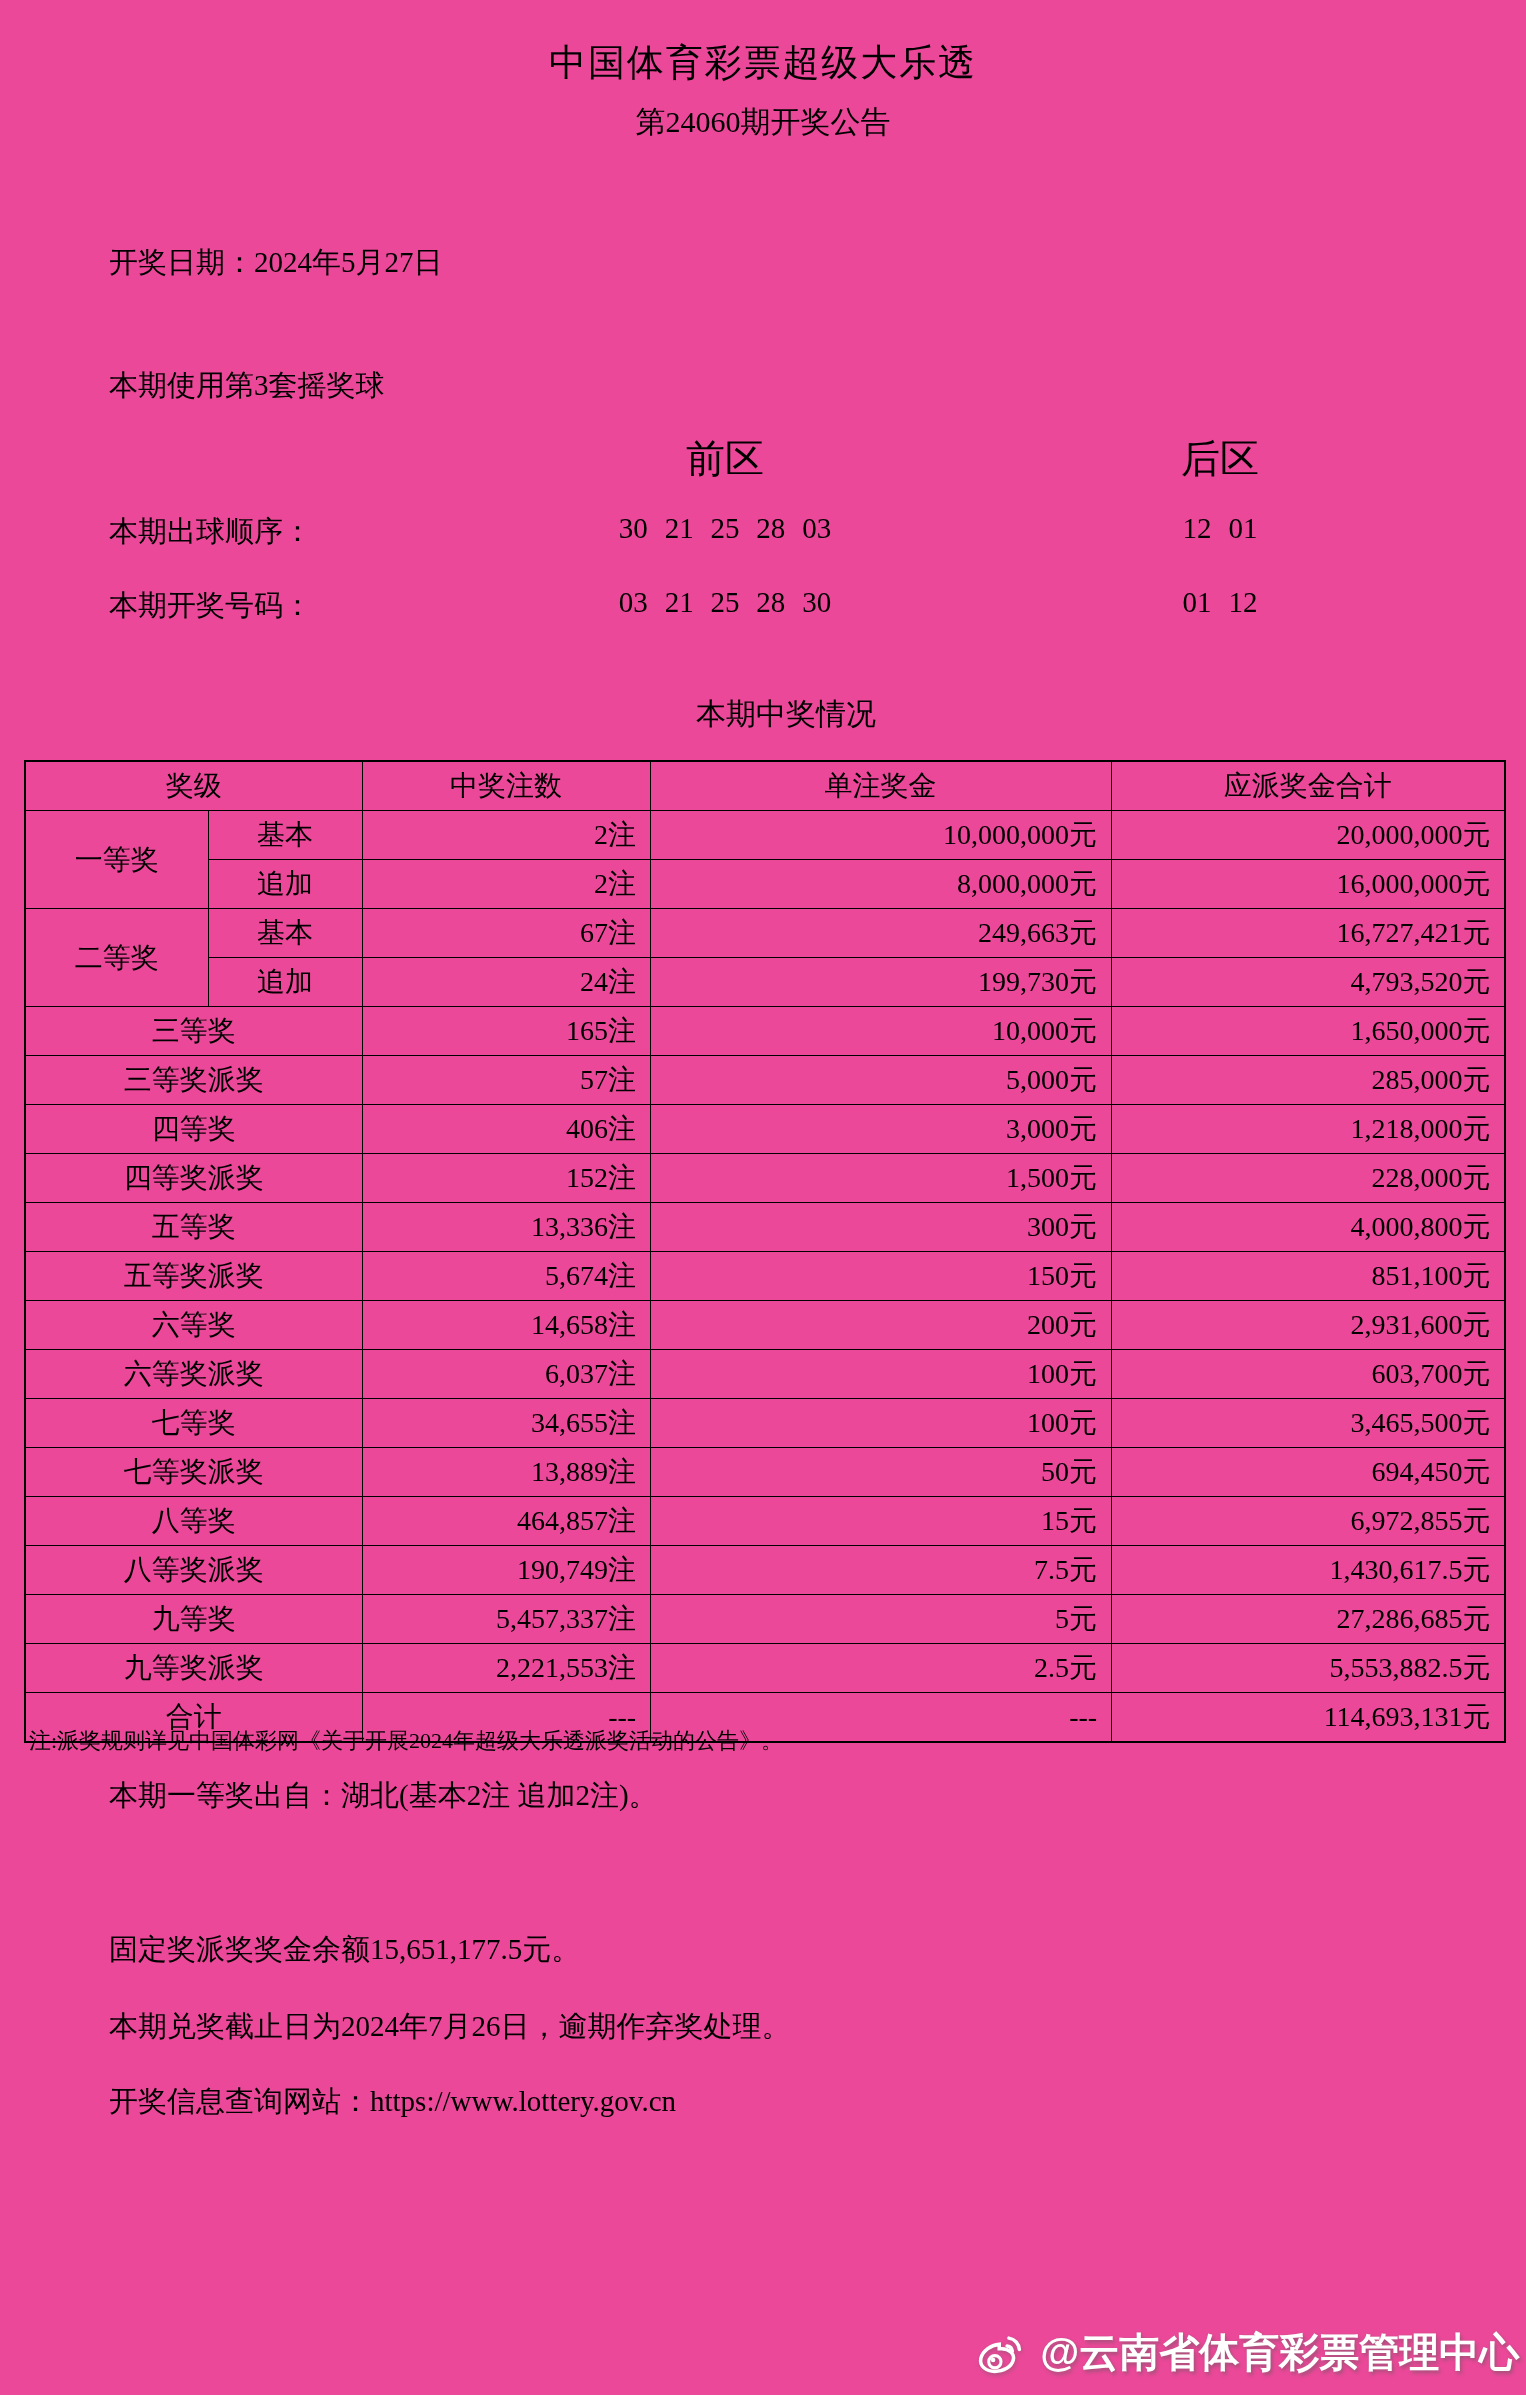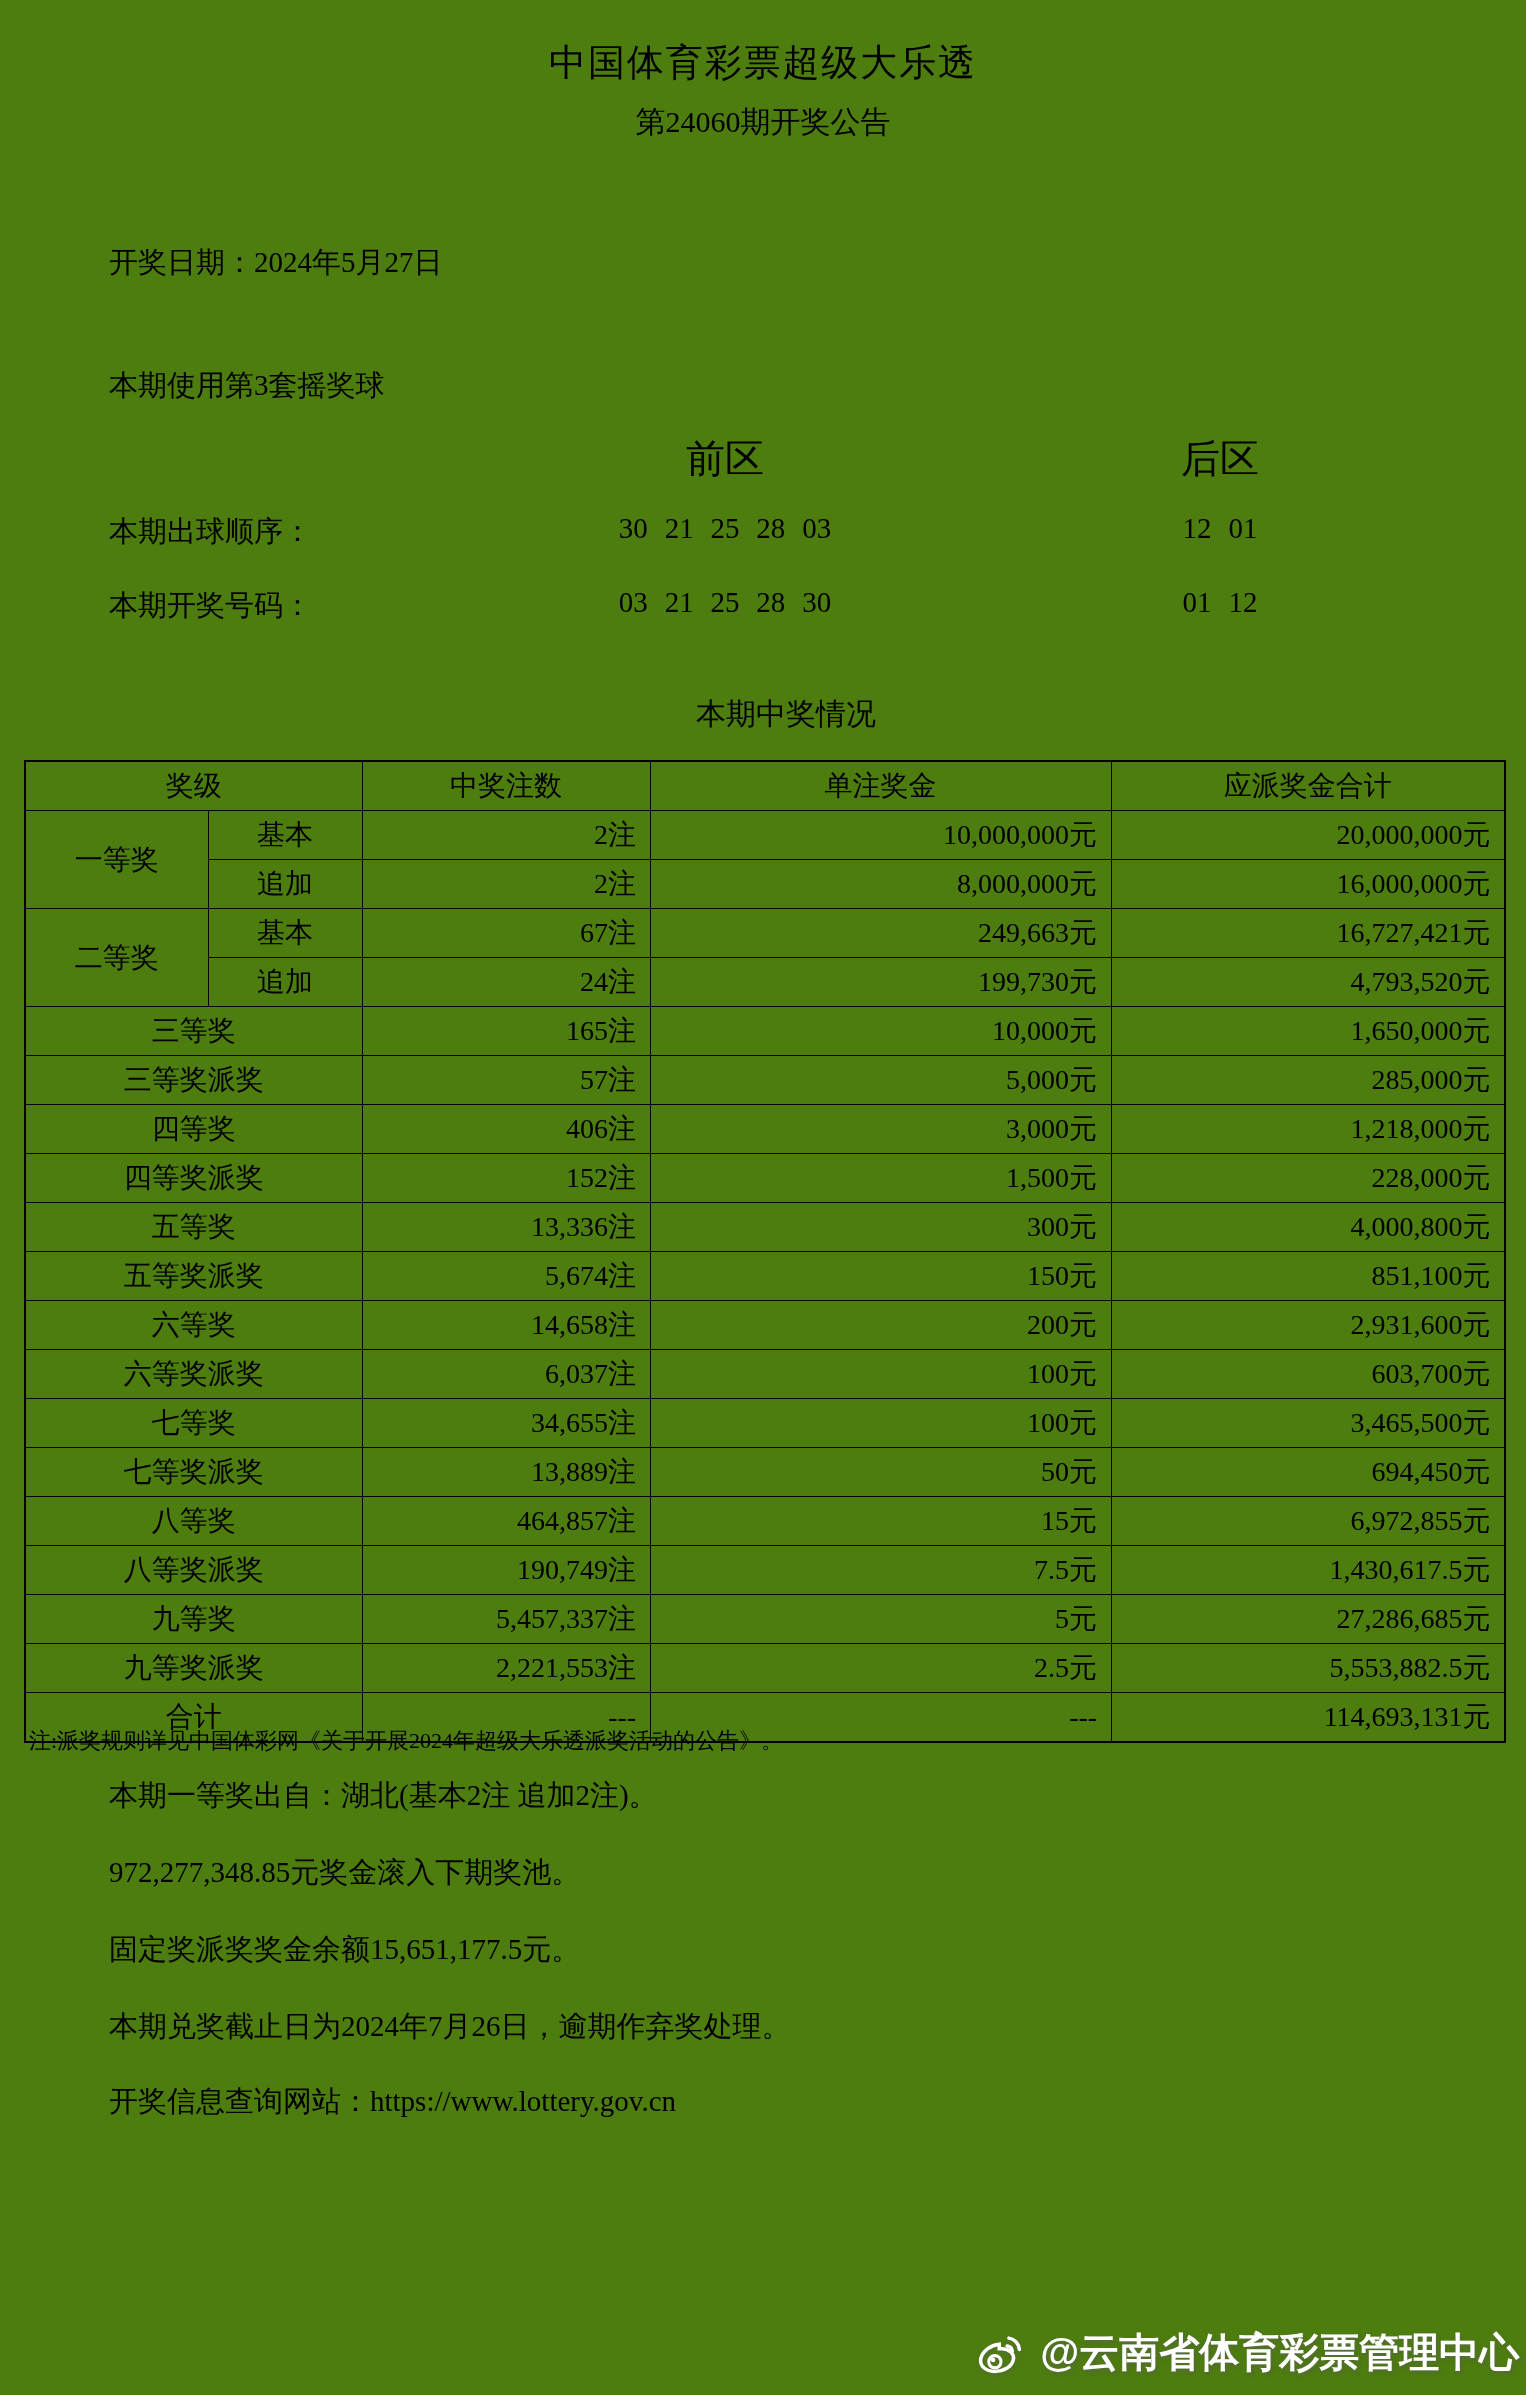--- a/index.html
+++ b/index.html
@@ -1,19 +1,19 @@
 <!DOCTYPE html>
 <html><head>
 <meta charset="utf-8">
 <style>
   html,body{margin:0;padding:0;background:#ffffff;}
   .page{
     position:relative;
     width:1527px;height:2396px;
-    background:#4d7c0f;
+    background:#ec4899;
     color:#000;
     font-family:"Liberation Serif","DejaVu Serif",serif;
     overflow:hidden;
   }
   .abs{position:absolute;}
   .cx{transform:translateX(-50%);}
   .page-title{top:38px;left:763px;font-size:37px;letter-spacing:1.9px;white-space:nowrap;}
   .page-subtitle{top:102px;left:763px;font-size:30px;white-space:nowrap;}
   .info-line{left:109px;font-size:29px;white-space:nowrap;}
   .zone-label{top:432px;font-size:39px;white-space:nowrap;}
@@ -213,21 +213,20 @@
         <td class="c-num">---</td>
         <td class="c-num">---</td>
         <td class="c-num">114,693,131元</td>
       </tr>
     </tbody>
   </table>
 
   <div class="abs table-note">注:派奖规则详见中国体彩网《关于开展2024年超级大乐透派奖活动的公告》。</div>
 
   <div class="abs footer-line" style="top:1776px">本期一等奖出自：湖北(基本2注  追加2注)。</div>
-  <div class="abs footer-line" style="top:1853px">972,277,348.85元奖金滚入下期奖池。</div>
   <div class="abs footer-line" style="top:1930px">固定奖派奖奖金余额15,651,177.5元。</div>
   <div class="abs footer-line" style="top:2007px">本期兑奖截止日为2024年7月26日，逾期作弃奖处理。</div>
   <div class="abs footer-line" style="top:2082px">开奖信息查询网站：https://www.lottery.gov.cn</div>
 
   <div class="abs watermark">
     <span style="display:inline-flex;">
       <svg width="56" height="56" viewBox="0 0 64 64" fill="none">
         <path d="M30 22c-10 1-19 8-21 16-2 9 6 15 16 15s19-5 21-13c2-7-5-13-13-13-1 0-2 0-3 0z" stroke="#ffffff" stroke-width="4" fill="none"></path>
         <circle cx="25" cy="42" r="7" stroke="#ffffff" stroke-width="3.5" fill="none"></circle>
         <circle cx="23" cy="40" r="2.6" fill="#ffffff"></circle>

